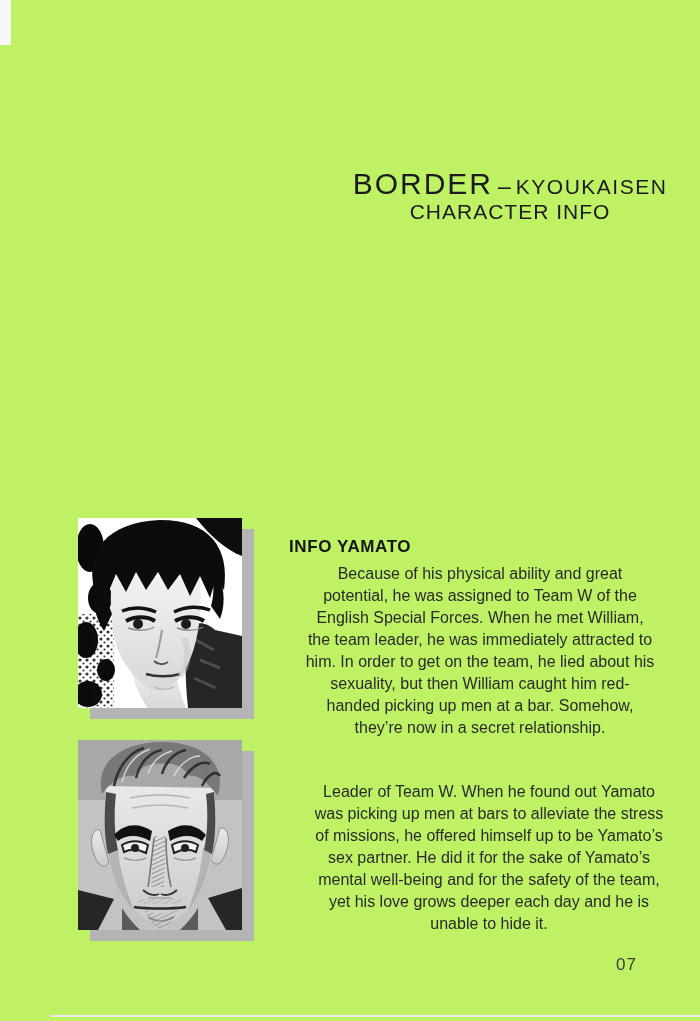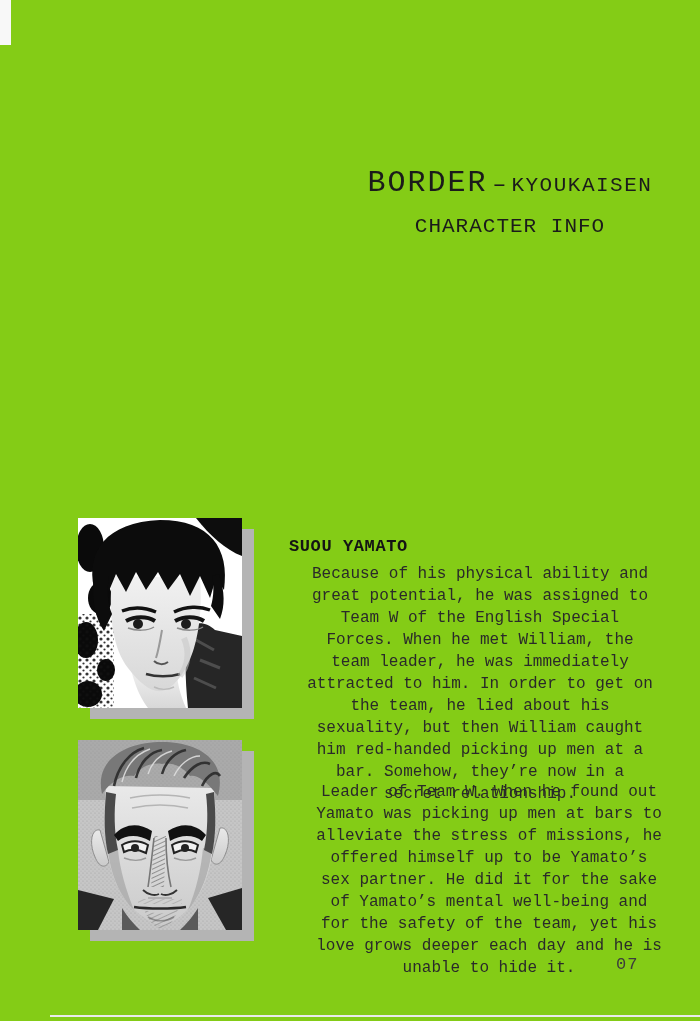--- a/index.html
+++ b/index.html
@@ -1,33 +1,33 @@
 <!DOCTYPE html>
 <html><head>
 <meta charset="utf-8">
 <style>
   html,body{margin:0;padding:0;background:#ffffff;}
   .page{
     position:relative;
     width:700px;height:1021px;
-    background:#84cc16;
+    background:#bef264;
     overflow:hidden;
-    font-family:Liberation Mono, monospace;
+    font-family:Liberation Sans, sans-serif;
     color:#262626;
   }
   
   .artifact-corner{position:absolute;left:0;top:0;width:11px;height:45px;background:#f8f8f8;}
   .artifact-bottom-line{position:absolute;left:50px;top:1015px;width:650px;height:2px;background:#eaeaea;}
 
   
   .title-block{position:absolute;left:330px;top:168px;width:360px;text-align:center;color:#1b1b1b;line-height:1.05;}
   .title-main{font-size:30px;letter-spacing:2px;}
   .title-sep{font-size:23px;letter-spacing:0;padding:0 5px;}
   .title-sub{font-size:21px;letter-spacing:1.5px;}
-  .title-line2{font-size:21px;letter-spacing:1px;margin-top:16px;}
+  .title-line2{font-size:21px;letter-spacing:1px;margin-top:1px;}
 
   
   .portrait-shadow{position:absolute;width:164px;height:190px;background:#b4b4b4;}
   .portrait{position:absolute;width:164px;height:190px;}
   .portrait svg{display:block;width:164px;height:190px;}
   .char-name{position:absolute;font-size:17px;font-weight:bold;letter-spacing:0.6px;color:#141414;white-space:nowrap;}
   .char-desc{position:absolute;width:350px;font-size:16px;line-height:22px;color:#2a2a2a;text-align:center;}
 
   .shadow-1{left:90px;top:529px;}
   .portrait-1{left:78px;top:518px;}
@@ -102,21 +102,21 @@
       <ellipse cx="108" cy="106" rx="5" ry="5" fill="#1c1c1c"></ellipse>
       <path d="M99,110 C107,113 119,113 125,109" stroke="#8a8a8a" stroke-width="1.5" fill="none"></path>
 
       <path d="M84,112 C82,124 80,134 78,140" stroke="#9a9a9a" stroke-width="2" fill="none"></path>
       <path d="M76,143 C80,147 86,147 90,144" stroke="#555" stroke-width="2" fill="none"></path>
       <path d="M68,156 C78,159 92,159 102,156" stroke="#333" stroke-width="2.5" fill="none"></path>
       <path d="M76,169 C82,172 90,172 96,169" stroke="#bbb" stroke-width="1.5" fill="none"></path>
       <path d="M106,120 C112,134 110,148 102,158" stroke="#c6c6c6" stroke-width="6" fill="none" opacity="0.55"></path>
     </svg>
   </div>
-  <div class="char-name name-1">SUOU YAMATO</div>
+  <div class="char-name name-1">INFO YAMATO</div>
   <div class="char-desc desc-1">Because of his physical ability and great potential, he was assigned to Team W of the English Special Forces. When he met William, the team leader, he was immediately attracted to him. In order to get on the team, he lied about his sexuality, but then William caught him red-handed picking up men at a bar. Somehow, they’re now in a secret relationship.</div>
 
   <div class="portrait-shadow shadow-2"></div>
   <div class="portrait portrait-2">
     <svg viewBox="0 0 164 190" xmlns="http://www.w3.org/2000/svg">
       <defs>
         <linearGradient id="w-skin" x1="0" y1="0" x2="0" y2="1">
           <stop offset="0" stop-color="#e9e9e9"></stop>
             <stop offset="1" stop-color="#cbcbcb"></stop>
         </linearGradient>

